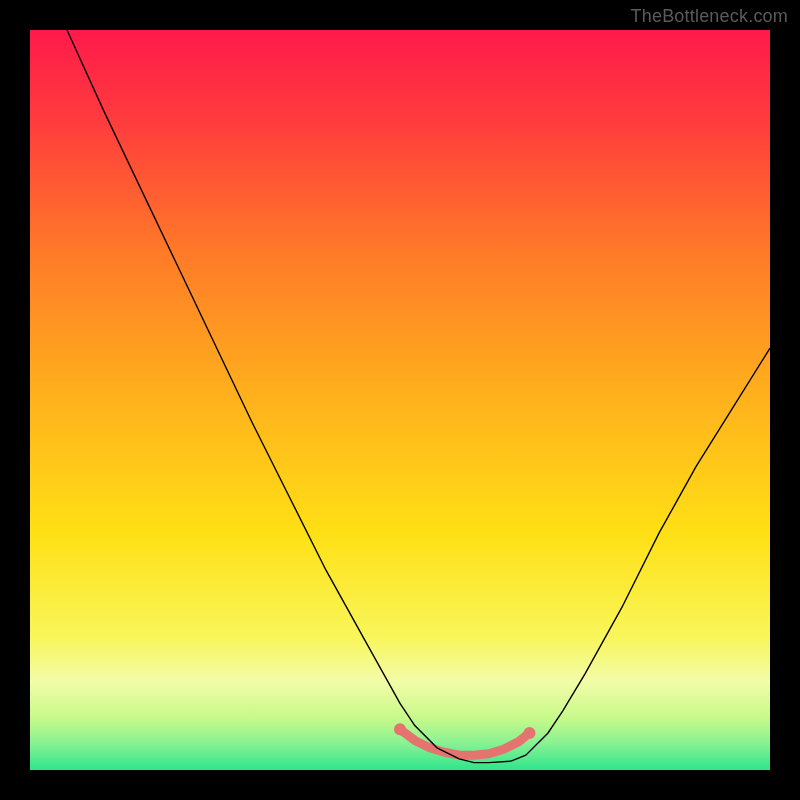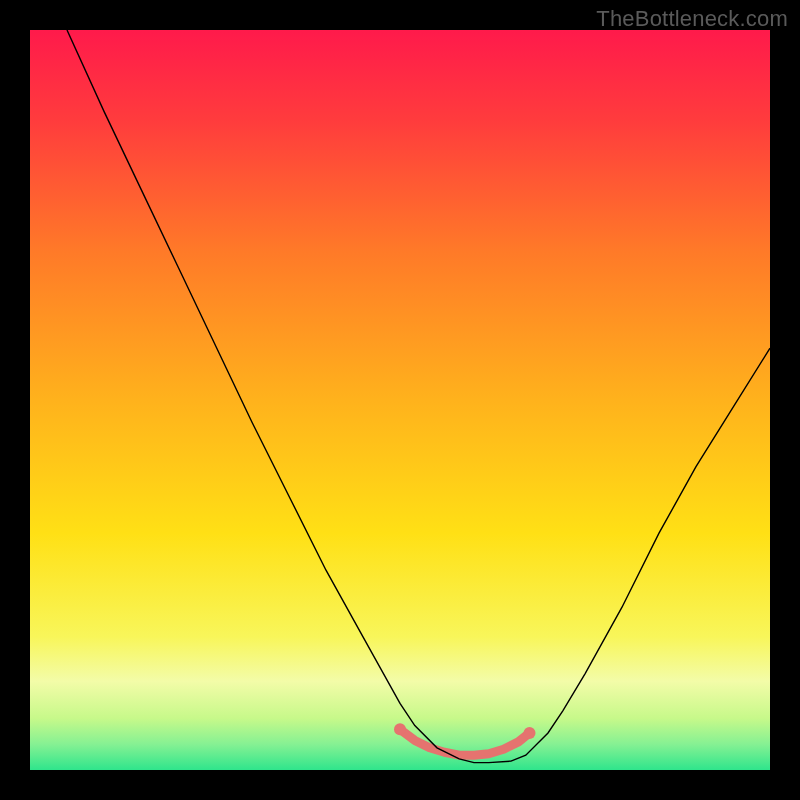--- a/index.html
+++ b/index.html
@@ -24,21 +24,21 @@
     left: 30px;
     top: 30px;
     width: 740px;
     height: 740px;
   }
   .watermark {
     position: absolute;
     top: 6px;
     right: 12px;
     color: #5a5a5a;
-    font-size: 22px;
+    font-size: 18px;
     font-weight: 500;
     letter-spacing: 0.2px;
   }
   svg { display: block; }
 </style>
 </head>
 <body>
 
 <div class="frame">
   <div class="plot">

